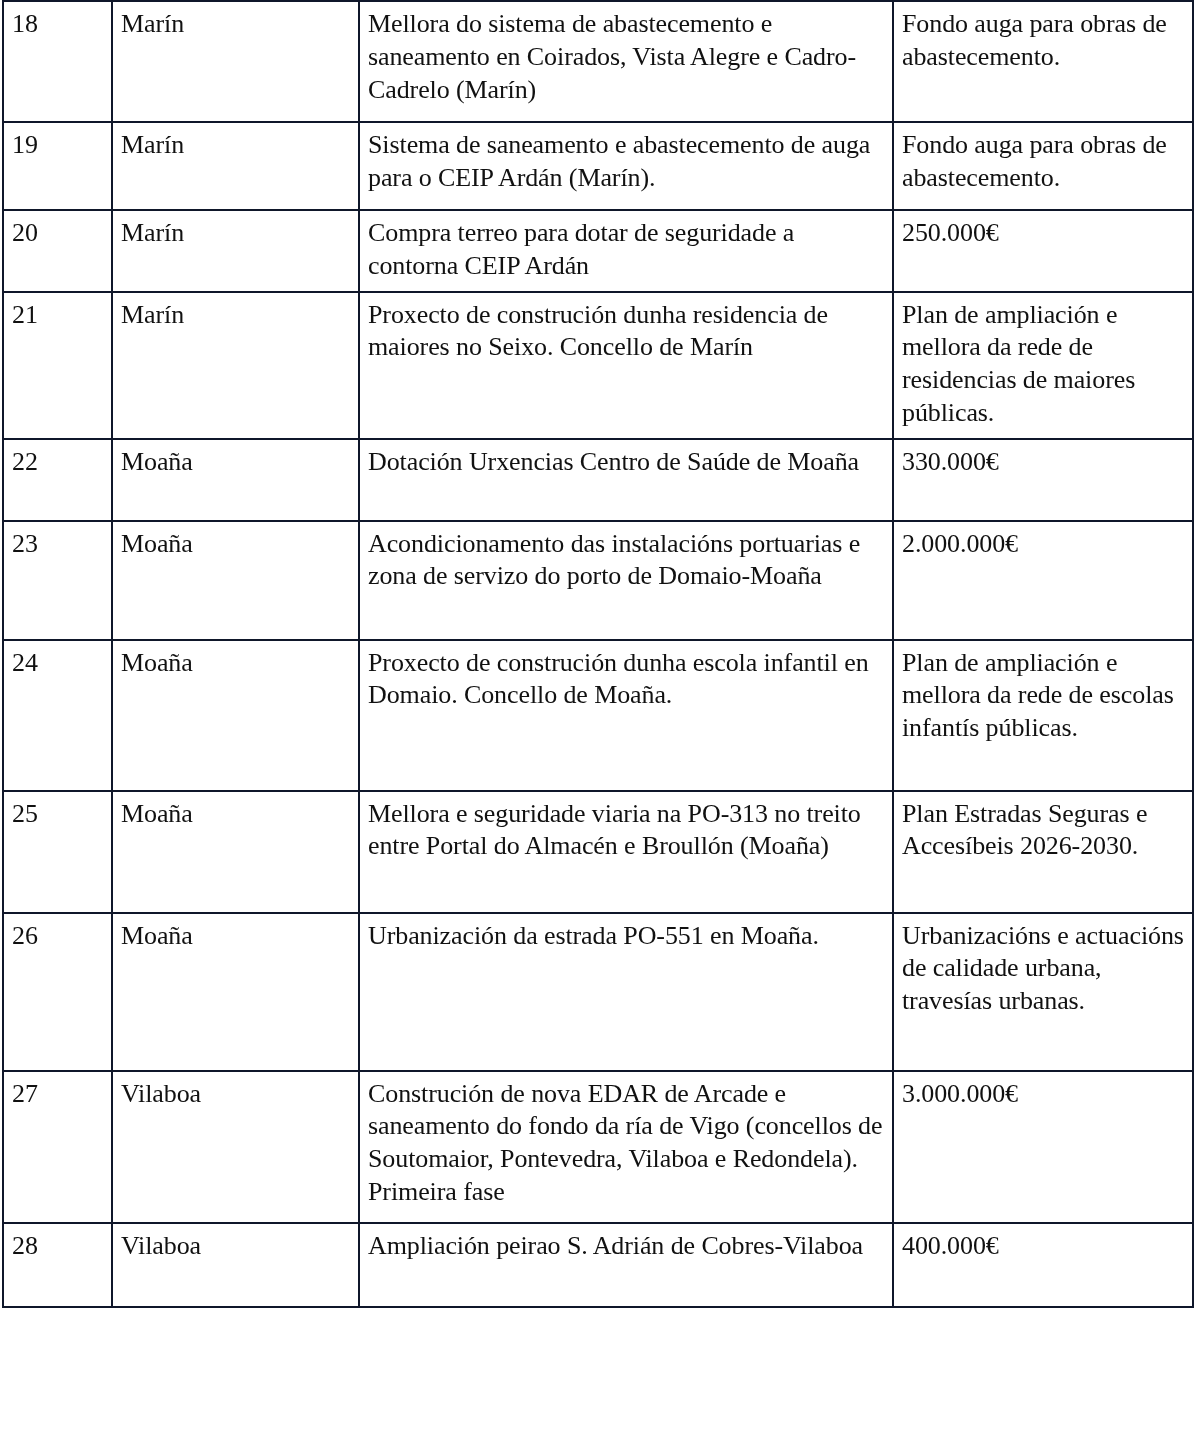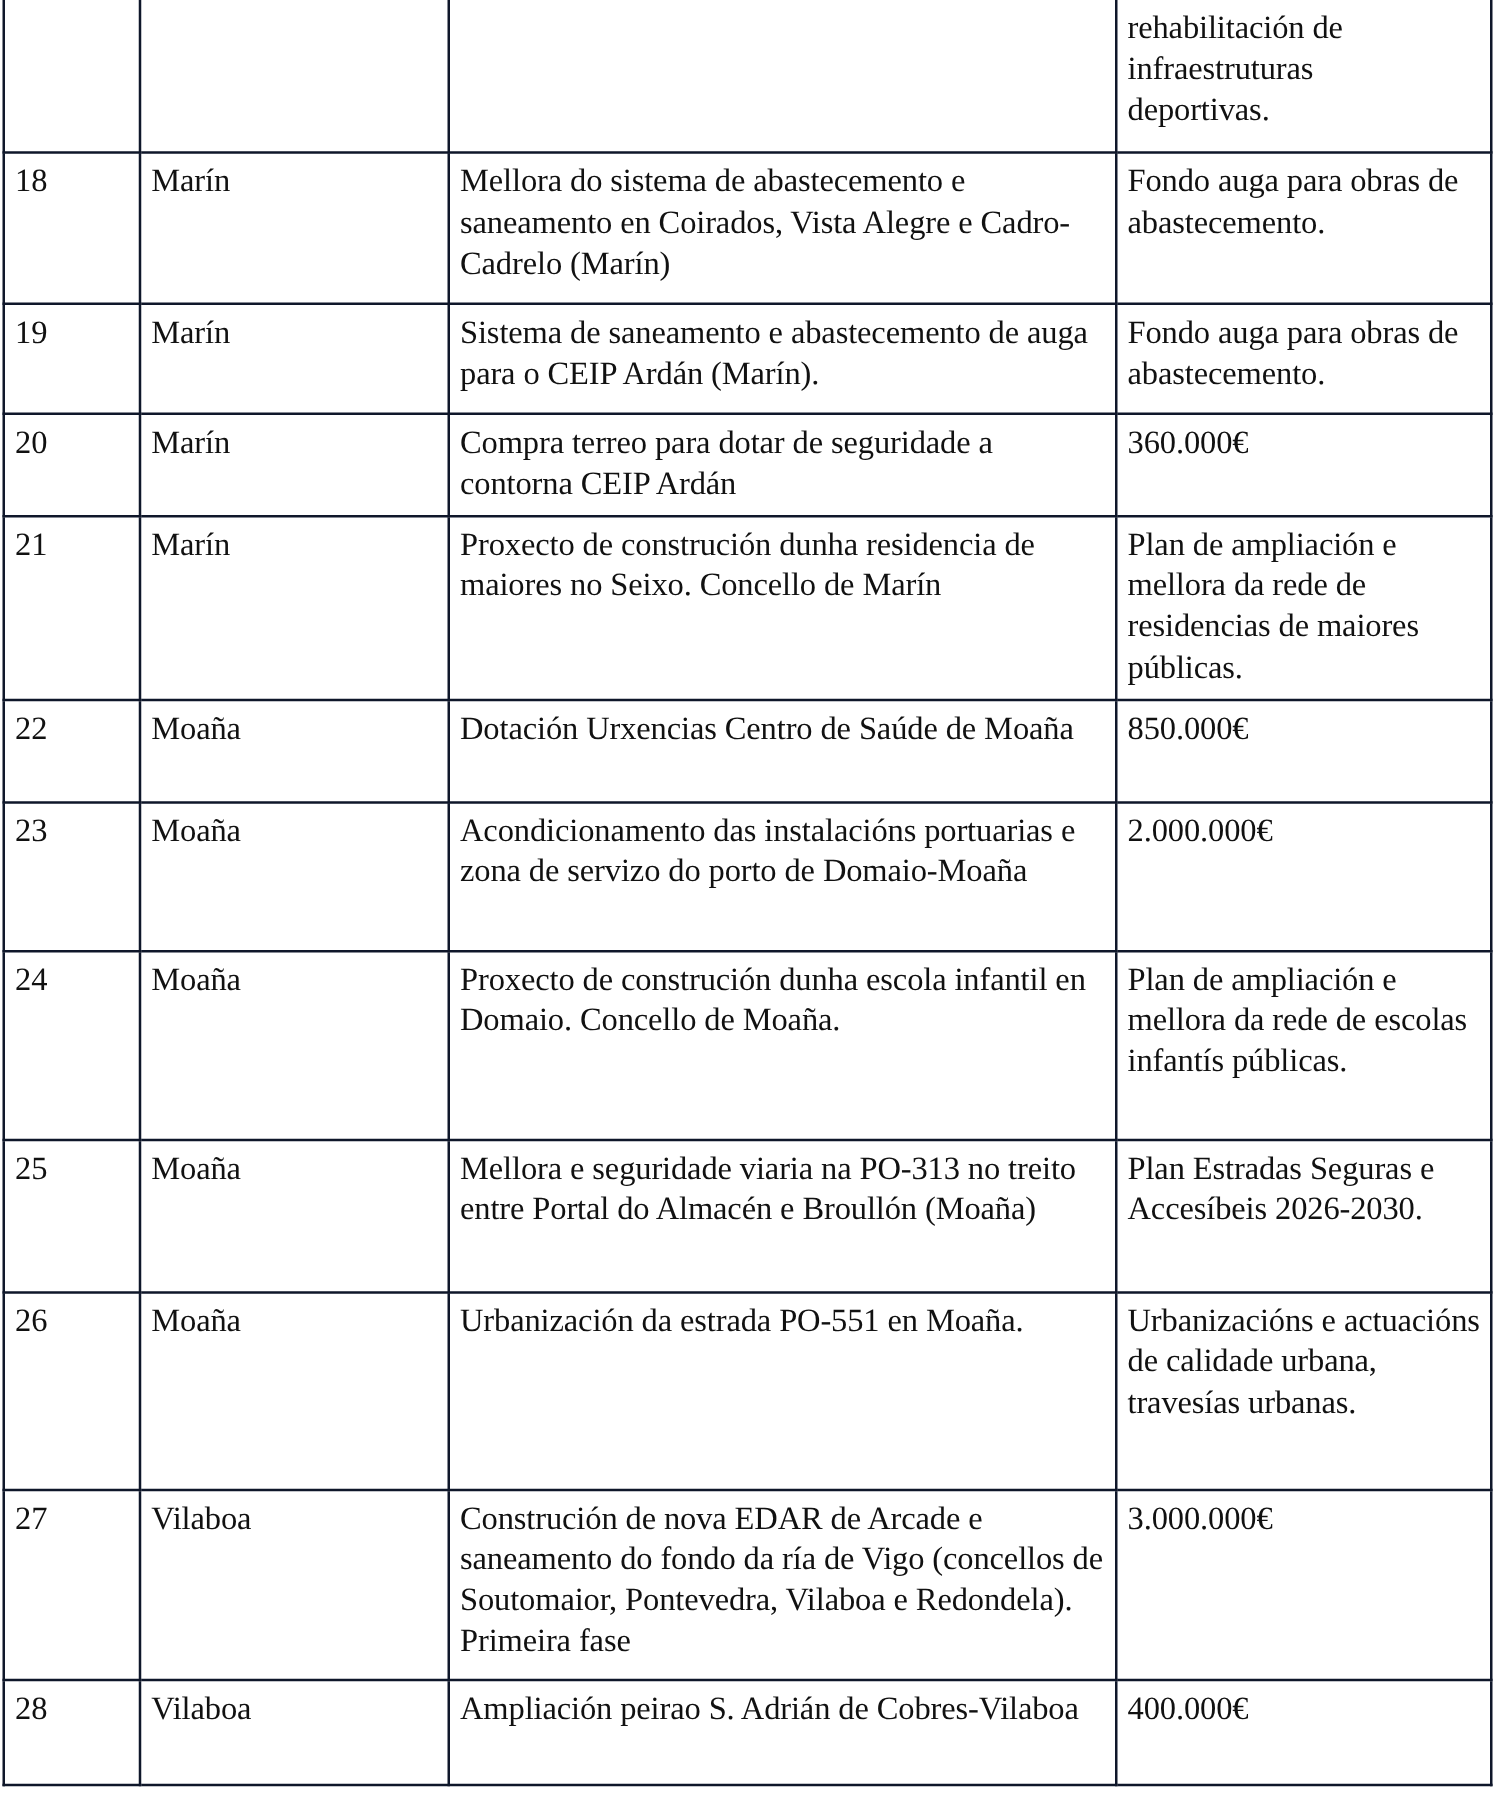--- a/index.html
+++ b/index.html
@@ -69,36 +69,20 @@
 
 <div class="sheet">
   <table class="projects">
     <colgroup>
       <col class="c-num">
       <col class="c-town">
       <col class="c-desc">
       <col class="c-fund">
     </colgroup>
     <tbody>
-        <tr class="continuation" style="height: 122px;">
-          <td class="cell-num">
-            <span class="cell-text"></span>
-          </td>
-          <td class="cell-town">
-            <span class="cell-text"></span>
-          </td>
-          <td class="cell-desc">
-            <span class="cell-text"></span>
-          </td>
-          <td class="cell-fund">
-            <span class="cell-text">rehabilitación de
-infraestruturas
-deportivas.</span>
-          </td>
-        </tr>
         <tr style="height: 121px;">
           <td class="cell-num">
             <span class="cell-text">18</span>
           </td>
           <td class="cell-town">
             <span class="cell-text">Marín</span>
           </td>
           <td class="cell-desc">
             <span class="cell-text">Mellora do sistema de abastecemento e saneamento en Coirados, Vista Alegre e Cadro-Cadrelo (Marín)</span>
           </td>
@@ -124,21 +108,21 @@
           <td class="cell-num">
             <span class="cell-text">20</span>
           </td>
           <td class="cell-town">
             <span class="cell-text">Marín</span>
           </td>
           <td class="cell-desc">
             <span class="cell-text">Compra terreo para dotar de seguridade a contorna CEIP Ardán</span>
           </td>
           <td class="cell-fund">
-            <span class="cell-text">360.000€</span>
+            <span class="cell-text">250.000€</span>
           </td>
         </tr>
         <tr style="height: 116px;">
           <td class="cell-num">
             <span class="cell-text">21</span>
           </td>
           <td class="cell-town">
             <span class="cell-text">Marín</span>
           </td>
           <td class="cell-desc">
@@ -152,21 +136,21 @@
           <td class="cell-num">
             <span class="cell-text">22</span>
           </td>
           <td class="cell-town">
             <span class="cell-text">Moaña</span>
           </td>
           <td class="cell-desc">
             <span class="cell-text">Dotación Urxencias Centro de Saúde de Moaña</span>
           </td>
           <td class="cell-fund">
-            <span class="cell-text">850.000€</span>
+            <span class="cell-text">330.000€</span>
           </td>
         </tr>
         <tr style="height: 119px;">
           <td class="cell-num">
             <span class="cell-text">23</span>
           </td>
           <td class="cell-town">
             <span class="cell-text">Moaña</span>
           </td>
           <td class="cell-desc">

